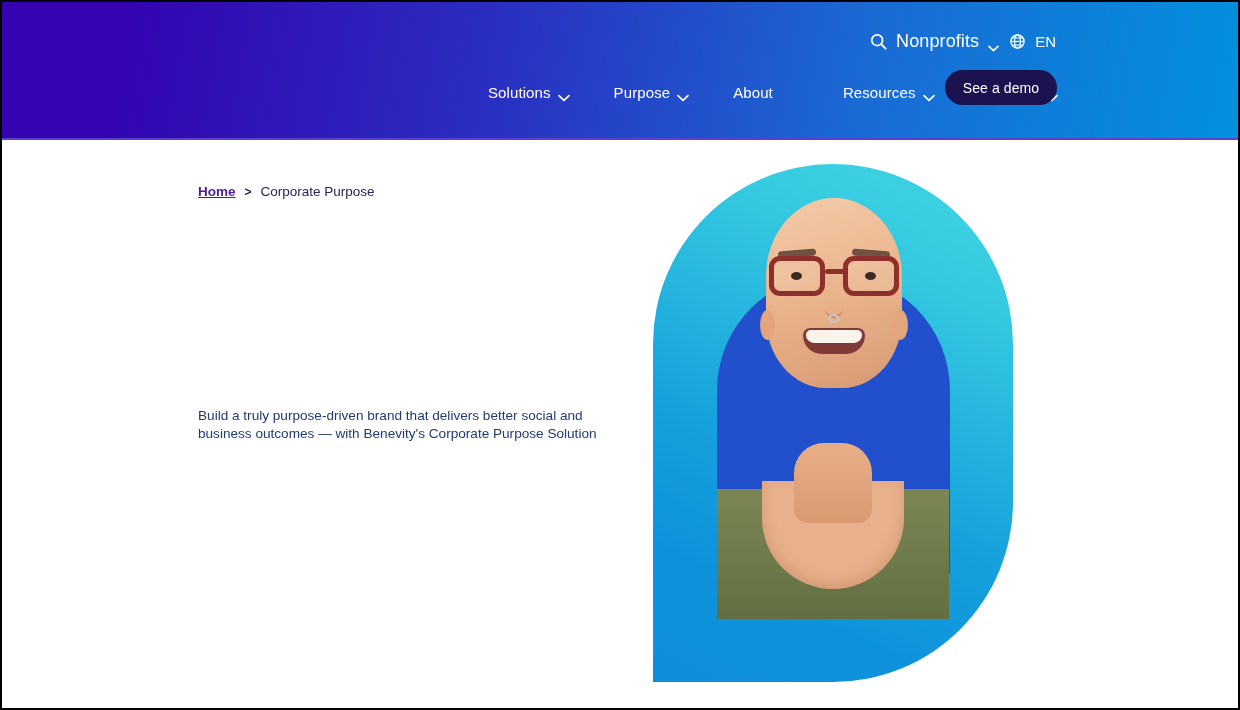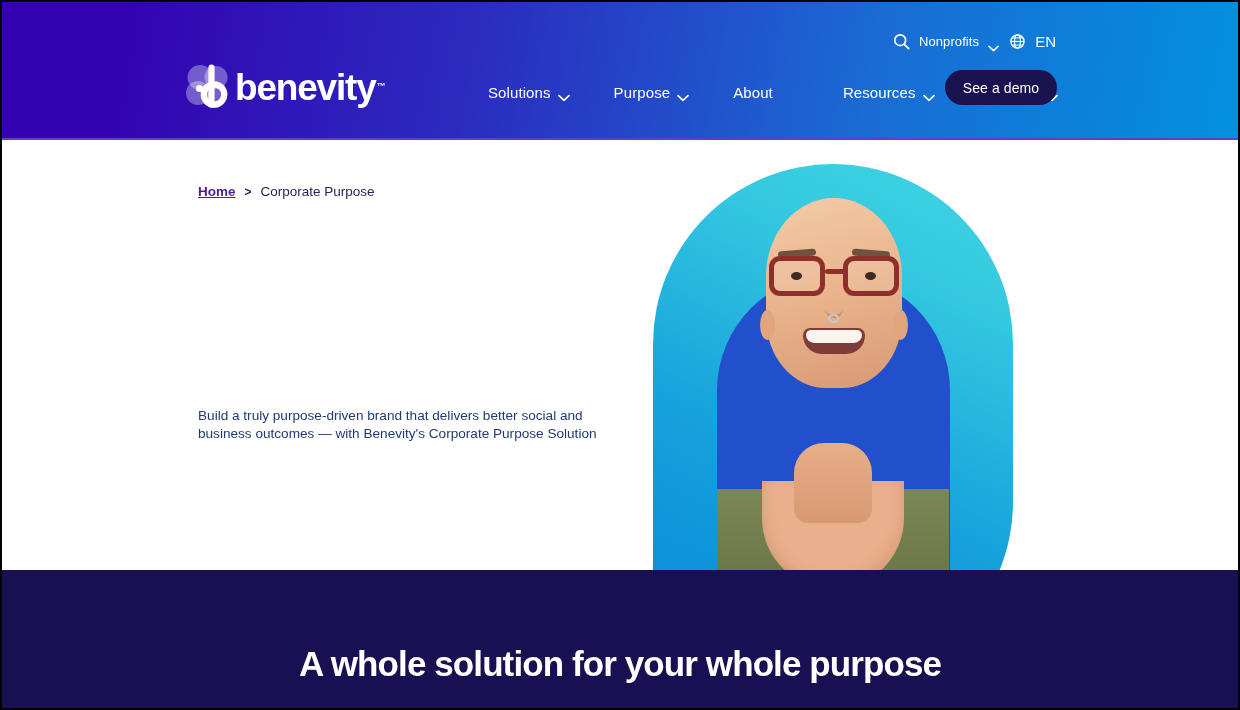--- a/index.html
+++ b/index.html
@@ -28,21 +28,21 @@
 
   
   .utility-bar {
     position: absolute;
     right: 182px; top: 28px;
     display: flex; align-items: center; gap: 9px;
     height: 22px;
   }
   .search-icon { display: block; width: 17px; height: 17px; cursor: pointer; }
   .utility-label {
-    color: #ffffff; font-size: 13px; letter-spacing: .1px;
+    color: #ffffff; font-size: 18px; letter-spacing: .1px;
     white-space: nowrap;
   }
   .chev { width: 11px; height: 7px; display: block; }
   .globe-icon { display: block; width: 15px; height: 15px; margin-left: 2px; }
   .lang-label { color:#ffffff; font-size: 15px; margin-left: 1px; }
 
   
   #logo {
     position: absolute; left: 183px; top: 60px;
     display: flex; align-items: center; height: 48px;
@@ -251,35 +251,20 @@
           <circle cx="8" cy="8" r="7" fill="none" stroke="#ffffff" stroke-width="1.5"></circle>
           <ellipse cx="8" cy="8" rx="3.1" ry="7" fill="none" stroke="#ffffff" stroke-width="1.3"></ellipse>
           <line x1="1" y1="8" x2="15" y2="8" stroke="#ffffff" stroke-width="1.3"></line>
           <line x1="2.2" y1="4.2" x2="13.8" y2="4.2" stroke="#ffffff" stroke-width="1.1"></line>
           <line x1="2.2" y1="11.8" x2="13.8" y2="11.8" stroke="#ffffff" stroke-width="1.1"></line>
         </svg>
       </span>
       <span class="lang-label">EN</span>
     </div>
 
-    <div id="logo">
-      <span class="mark">
-        <svg viewBox="0 0 46 44" width="46" height="44" aria-hidden="true">
-          <circle cx="15" cy="13.5" r="12.5" fill="#ffffff" opacity="0.33"></circle>
-          <circle cx="31" cy="13.5" r="11.5" fill="#ffffff" opacity="0.33"></circle>
-          <circle cx="13" cy="29" r="12" fill="#ffffff" opacity="0.33"></circle>
-          <circle cx="30" cy="30" r="12.5" fill="#ffffff" opacity="0.33"></circle>
-          <path d="M26.5 3.5 L26.5 40.5" stroke="#ffffff" stroke-width="6.2" stroke-linecap="round"></path>
-          <circle cx="29" cy="30.5" r="10.2" fill="none" stroke="#ffffff" stroke-width="6.2"></circle>
-          <circle cx="14.5" cy="24.5" r="3.6" fill="#ffffff"></circle>
-        </svg>
-      </span>
-      <span class="wordmark">benevity</span>
-      <span class="tm">™</span>
-    </div>
 
     <nav id="main-nav">
 
       <span class="nav-item">
         <span>Solutions</span>
         <span class="chev">
           <svg viewBox="0 0 12 8" width="12" height="8" aria-hidden="true">
               <polyline points="1,1.6 6,6.3 11,1.6" fill="none" stroke="#ffffff" stroke-width="1.7" stroke-linecap="round" stroke-linejoin="round"></polyline>
             </svg>
         </span>
@@ -356,17 +341,14 @@
           <div class="p-ring" style="top:116px;left:62px;"></div>
           <div class="p-mouth" style="top:130px;left:37px;">
             <span class="p-teeth"></span>
           </div>
         </div>
       </div>
     </div>
 
   </section>
 
-  <section id="band">
-    <h2 id="band-title">A whole solution for your whole purpose</h2>
-  </section>
 
 </div>
 
 </body></html>

